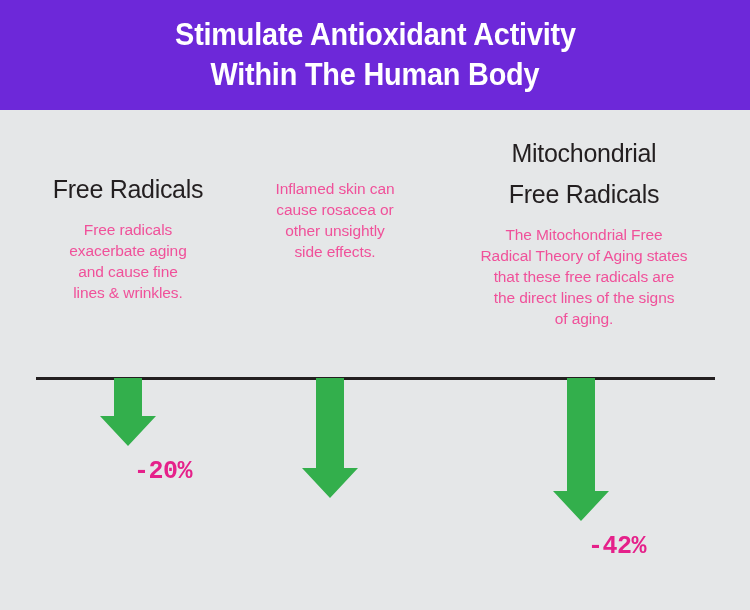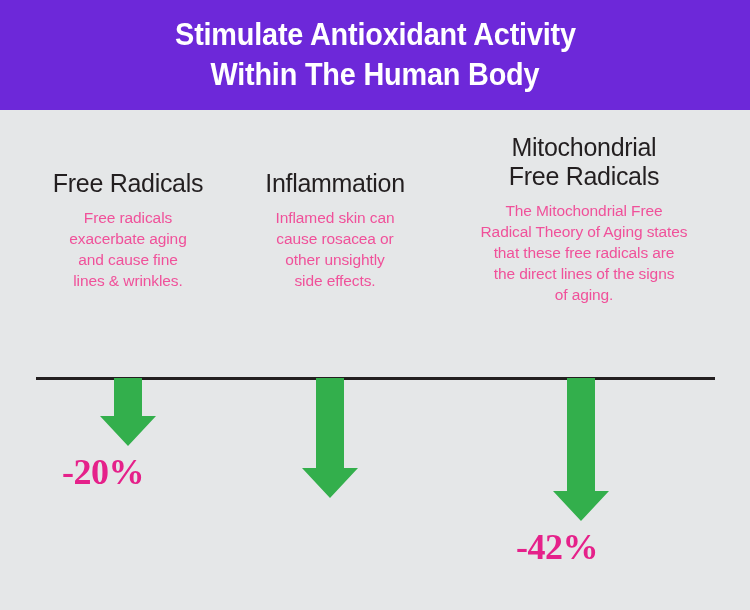--- a/index.html
+++ b/index.html
@@ -55,21 +55,21 @@
   }
   .column {
     position: absolute;
     text-align: center;
   }
   .col-heading {
     color: #231f20;
     font-family: "Liberation Sans", sans-serif;
     font-weight: normal;
     font-size: 25px;
-    line-height: 29px;
+    line-height: 41px;
     letter-spacing: -0.3px;
     white-space: pre-line;
   }
   .col-body {
     color: #f0519a;
     font-family: "Liberation Sans", sans-serif;
     font-weight: normal;
     font-size: 15.5px;
     line-height: 21px;
     letter-spacing: -0.1px;
@@ -99,26 +99,26 @@
   .arrow svg { display: block; }
 
   #arrow-1 { left: 100px; top: 378px; }
   #arrow-2 { left: 302px; top: 378px; }
   #arrow-3 { left: 553px; top: 378px; }
 
   
   .percent-label {
     position: absolute;
     color: #e5218a;
-    font-family: Liberation Serif, serif;
+    font-family: Liberation Mono, monospace;
     font-weight: bold;
-    font-size: 36px;
+    font-size: 25px;
     line-height: 34px;
     letter-spacing: -0.5px;
-    text-align: left;
+    text-align: right;
     white-space: nowrap;
   }
   #percent-1 { left: 62px;  top: 455px; width: 130px; }
   #percent-2 { left: 265px; top: 505px; width: 130px; }
   #percent-3 { left: 516px; top: 530px; width: 130px; }
 </style>
 </head>
 <body>
 
 <div id="infographic">
@@ -132,21 +132,20 @@
 
     <div class="column" id="column-1">
       <div class="col-heading">Free Radicals</div>
       <div class="col-body">Free radicals
 exacerbate aging
 and cause fine
 lines &amp; wrinkles.</div>
     </div>
 
     <div class="column" id="column-2">
-      <div class="col-heading">Inflammation</div>
       <div class="col-body">Inflamed skin can
 cause rosacea or
 other unsightly
 side effects.</div>
     </div>
 
     <div class="column" id="column-3">
       <div class="col-heading">Mitochondrial
 Free Radicals</div>
       <div class="col-body">The Mitochondrial Free

